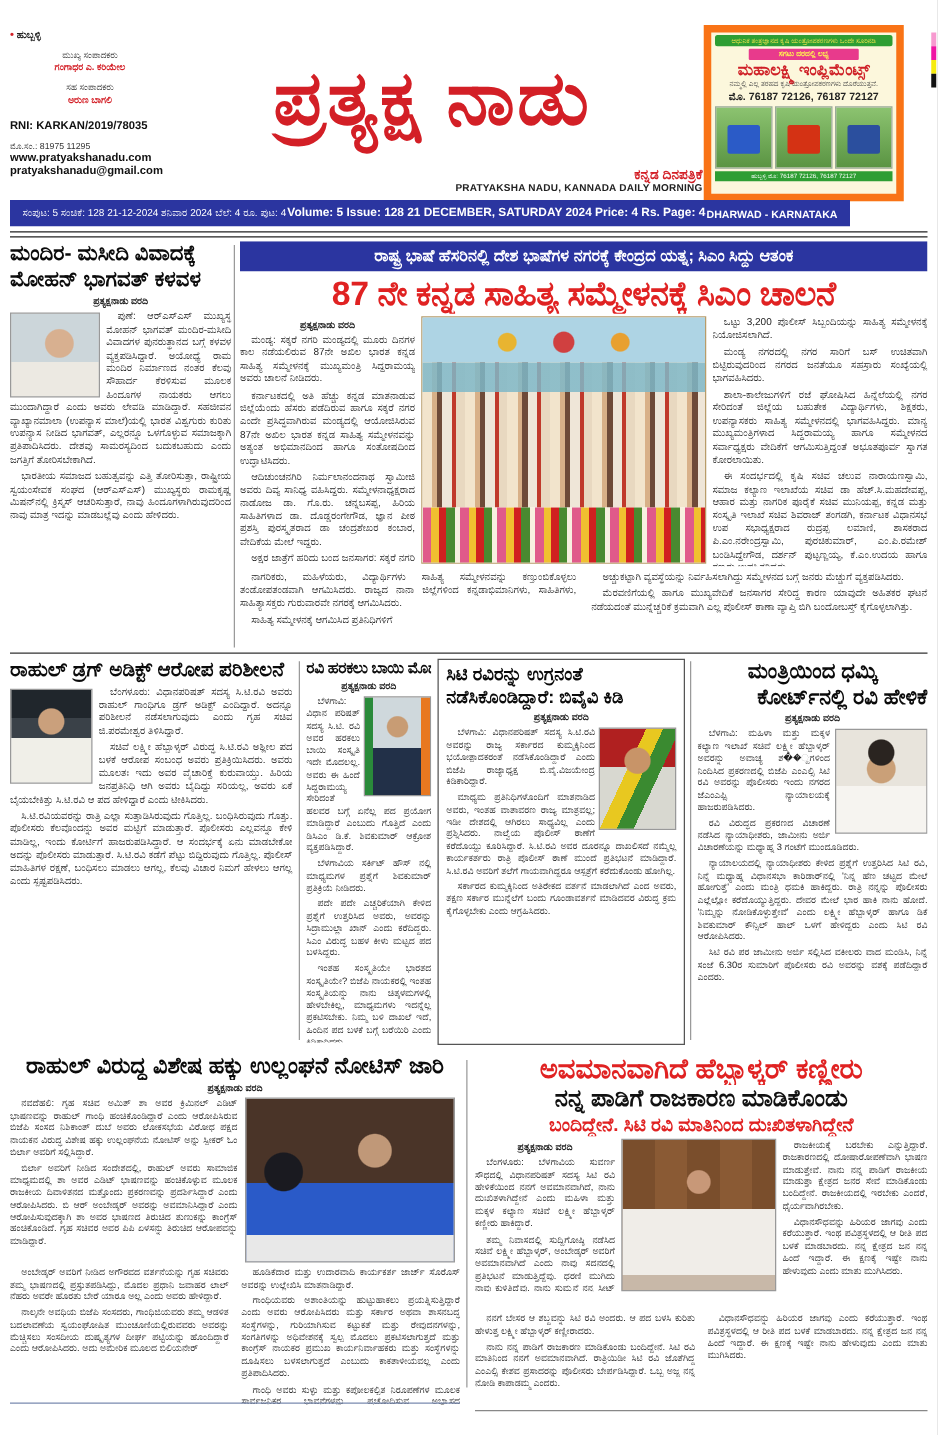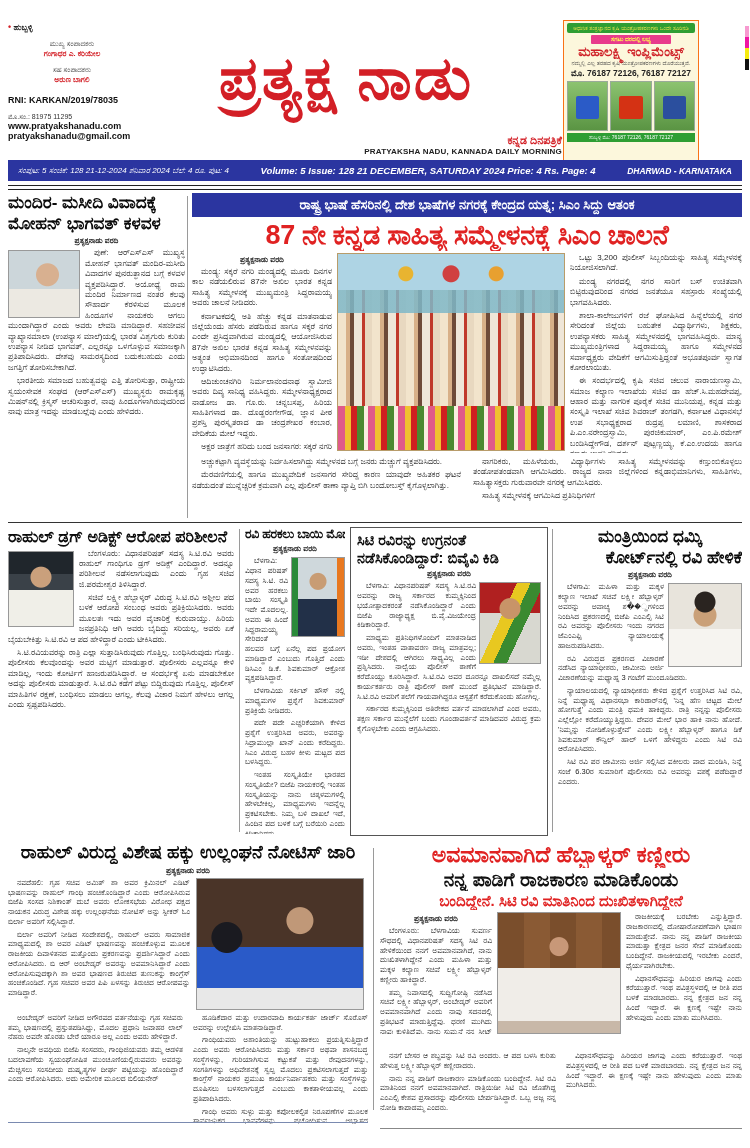--- a/index.html
+++ b/index.html
@@ -14,40 +14,40 @@
   .staff-name{font-size:7.5px;color:#d31f26;font-weight:bold;margin-top:1px;}
   .rni{font-size:9px;font-weight:bold;margin-top:10px;text-align:left;color:#111;}
   .ph-line{font-size:7px;margin-top:8px;text-align:left;color:#333;}
   .web{font-size:9px;font-weight:bold;text-align:left;color:#111;}
   .masthead{left:130px;top:26px;width:432px;height:106px;display:flex;align-items:center;justify-content:center;}
   .masthead h1{margin:0;font-size:60px;font-weight:800;color:#d31f26;letter-spacing:2px;white-space:nowrap;}
   .tagline{left:240px;top:134px;width:322px;text-align:right;}
   .tag-kn{font-size:11px;font-weight:bold;color:#d31f26;}
   .tag-en{font-size:8px;font-weight:bold;color:#222;letter-spacing:.2px;}
   
-  .ad-box{left:563px;top:20px;width:136px;height:141px;background:#fcf7dc;border:1px solid #f97316;
+  .ad-box{left:563px;top:20px;width:160px;height:141px;background:#fcf7dc;border:6px solid #f97316;
           box-sizing:border-box;padding:2px 3px;}
   .ad-banner{background:#2e9e33;color:#ffe94d;font-size:5.5px;text-align:center;padding:1.5px 2px;border-radius:2px;}
   .ad-ribbon{width:62%;margin:1.5px auto;background:#e83a8c;color:#fff44f;font-size:6px;font-weight:bold;
              text-align:center;padding:1px 0;border-radius:1px;}
   .ad-title{color:#cf2027;font-weight:800;font-size:13px;text-align:center;line-height:1.1;}
   .ad-line{font-size:5.8px;text-align:center;color:#444;margin-top:1px;}
   .ad-phone{font-size:8.5px;font-weight:bold;text-align:center;color:#222;margin:1px 0 2px;}
   .ad-imgs{display:flex;gap:2px;height:50px;}
   .ad-tile{flex:1;background:linear-gradient(180deg,#8cc370 0%,#5a9443 100%);position:relative;border:1px solid #9a9;}
   .ad-tile .impl{position:absolute;left:20%;top:28%;width:60%;height:48%;border-radius:2px;}
   .impl-blue{background:#2b5bc7;}
   .impl-red{background:#d43214;}
   .impl-navy{background:#2b4f9e;}
   .ad-bottom{background:#2e9e33;color:#ffffff;font-size:5px;text-align:center;margin-top:2px;padding:1px 0;}
   .regbar{left:745px;top:26px;width:4px;}
   .regbar div{width:4px;height:11px;}
   
-  .infobar{left:8px;top:160px;width:734px;height:21px;background:#2b35a0;color:#fff;display:flex;
-           align-items:center;justify-content:space-between;padding:0 10px;box-sizing:border-box;font-style:italic;}
+  .infobar{left:8px;top:160px;width:672px;height:21px;background:#2b35a0;color:#fff;display:flex;
+           align-items:center;justify-content:space-between;padding:0 10px;box-sizing:border-box;}
   .ib-kn{font-size:8px;}
   .ib-en{font-size:9.5px;font-weight:bold;}
   .ib-region{font-size:8.5px;font-weight:bold;}
   .rule-double{left:8px;top:185px;width:734px;height:3px;border-top:1px solid #222;border-bottom:1px solid #222;}
   
   .headline{font-weight:bold;color:#0b0b0b;line-height:1.22;margin:0 0 2px;}
   .byline{font-size:7.5px;font-weight:bold;text-align:center;margin:2px 0;color:#222;}
   .bodytext p{margin:0 0 3px;font-size:8px;line-height:1.3;text-align:justify;text-indent:9px;color:#1d1d1d;}
   .sm p{font-size:7.5px;}
   .vdiv{width:0;border-left:1px solid #9a9a9a;}
@@ -222,26 +222,26 @@
       </div>
       <div class="rcol bodytext">
         <p>ಒಟ್ಟು 3,200 ಪೊಲೀಸ್ ಸಿಬ್ಬಂದಿಯನ್ನು ಸಾಹಿತ್ಯ ಸಮ್ಮೇಳನಕ್ಕೆ ನಿಯೋಜಿಸಲಾಗಿದೆ.</p>
         <p>ಮಂಡ್ಯ ನಗರದಲ್ಲಿ ನಗರ ಸಾರಿಗೆ ಬಸ್ ಉಚಿತವಾಗಿ ಬಿಟ್ಟಿರುವುದರಿಂದ ನಗರದ ಜನತೆಯೂ ಸಹಸ್ರಾರು ಸಂಖ್ಯೆಯಲ್ಲಿ ಭಾಗವಹಿಸಿದರು.</p>
         <p>ಶಾಲಾ-ಕಾಲೇಜುಗಳಿಗೆ ರಜೆ ಘೋಷಿಸಿದ ಹಿನ್ನೆಲೆಯಲ್ಲಿ ನಗರ ಸೇರಿದಂತೆ ಜಿಲ್ಲೆಯ ಬಹುತೇಕ ವಿದ್ಯಾರ್ಥಿಗಳು, ಶಿಕ್ಷಕರು, ಉಪನ್ಯಾಸಕರು ಸಾಹಿತ್ಯ ಸಮ್ಮೇಳನದಲ್ಲಿ ಭಾಗವಹಿಸಿದ್ದರು. ಮಾನ್ಯ ಮುಖ್ಯಮಂತ್ರಿಗಳಾದ ಸಿದ್ದರಾಮಯ್ಯ ಹಾಗೂ ಸಮ್ಮೇಳನದ ಸರ್ವಾಧ್ಯಕ್ಷರು ವೇದಿಕೆಗೆ ಆಗಮಿಸುತ್ತಿದ್ದಂತೆ ಅಭೂತಪೂರ್ವ ಸ್ವಾಗತ ಕೋರಲಾಯಿತು.</p>
         <p>ಈ ಸಂದರ್ಭದಲ್ಲಿ ಕೃಷಿ ಸಚಿವ ಚಲುವ ನಾರಾಯಣಸ್ವಾಮಿ, ಸಮಾಜ ಕಲ್ಯಾಣ ಇಲಾಖೆಯ ಸಚಿವ ಡಾ ಹೆಚ್.ಸಿ.ಮಹದೇವಪ್ಪ, ಆಹಾರ ಮತ್ತು ನಾಗರಿಕ ಪೂರೈಕೆ ಸಚಿವ ಮುನಿಯಪ್ಪ, ಕನ್ನಡ ಮತ್ತು ಸಂಸ್ಕೃತಿ ಇಲಾಖೆ ಸಚಿವ ಶಿವರಾಜ್ ತಂಗಡಗಿ, ಕರ್ನಾಟಕ ವಿಧಾನಸಭೆ ಉಪ ಸಭಾಧ್ಯಕ್ಷರಾದ ರುದ್ರಪ್ಪ ಲಮಾಣಿ, ಶಾಸಕರಾದ ಪಿ.ಎಂ.ನರೇಂದ್ರಸ್ವಾಮಿ, ಪುರಚಿಕುಮಾರ್, ಎಂ.ಪಿ.ರಮೇಶ್ ಬಂಡಿಸಿದ್ದೇಗೌಡ, ದರ್ಶನ್ ಪುಟ್ಟಣ್ಣಯ್ಯ, ಕೆ.ಎಂ.ಉದಯ ಹಾಗೂ ಗಣ್ಯರು ಉಪಸ್ಥಿತರಿದ್ದರು.</p>
       </div>
     </div>
     <div class="lead-bottom">
       <div class="bodytext">
+        <p>ನಾಗರಿಕರು, ಮಹಿಳೆಯರು, ವಿದ್ಯಾರ್ಥಿಗಳು ಸಾಹಿತ್ಯ ಸಮ್ಮೇಳನವನ್ನು ಕಣ್ತುಂಬಿಕೊಳ್ಳಲು ತಂಡೋಪತಂಡವಾಗಿ ಆಗಮಿಸಿದರು. ರಾಜ್ಯದ ನಾನಾ ಜಿಲ್ಲೆಗಳಿಂದ ಕನ್ನಡಾಭಿಮಾನಿಗಳು, ಸಾಹಿತಿಗಳು, ಸಾಹಿತ್ಯಾಸಕ್ತರು ಗುರುವಾರವೇ ನಗರಕ್ಕೆ ಆಗಮಿಸಿದರು.</p>
+        <p>ಸಾಹಿತ್ಯ ಸಮ್ಮೇಳನಕ್ಕೆ ಆಗಮಿಸಿದ ಪ್ರತಿನಿಧಿಗಳಿಗೆ</p>
+      </div>
+      <div class="bodytext">
         <p>ಅಚ್ಚುಕಟ್ಟಾಗಿ ವ್ಯವಸ್ಥೆಯನ್ನು ನಿರ್ವಹಿಸಲಾಗಿದ್ದು ಸಮ್ಮೇಳನದ ಬಗ್ಗೆ ಜನರು ಮೆಚ್ಚುಗೆ ವ್ಯಕ್ತಪಡಿಸಿದರು.</p>
         <p>ಮೆರವಣಿಗೆಯಲ್ಲಿ ಹಾಗೂ ಮುಖ್ಯವೇದಿಕೆ ಜನಸಾಗರ ಸೇರಿದ್ದ ಕಾರಣ ಯಾವುದೇ ಅಹಿತಕರ ಘಟನೆ ನಡೆಯದಂತೆ ಮುನ್ನೆಚ್ಚರಿಕೆ ಕ್ರಮವಾಗಿ ಎಲ್ಲ ಪೊಲೀಸ್ ಠಾಣಾ ವ್ಯಾಪ್ತಿ ಬಿಗಿ ಬಂದೋಬಸ್ತ್ ಕೈಗೊಳ್ಳಲಾಗಿತ್ತು.</p>
-      </div>
-      <div class="bodytext">
-        <p>ನಾಗರಿಕರು, ಮಹಿಳೆಯರು, ವಿದ್ಯಾರ್ಥಿಗಳು ಸಾಹಿತ್ಯ ಸಮ್ಮೇಳನವನ್ನು ಕಣ್ತುಂಬಿಕೊಳ್ಳಲು ತಂಡೋಪತಂಡವಾಗಿ ಆಗಮಿಸಿದರು. ರಾಜ್ಯದ ನಾನಾ ಜಿಲ್ಲೆಗಳಿಂದ ಕನ್ನಡಾಭಿಮಾನಿಗಳು, ಸಾಹಿತಿಗಳು, ಸಾಹಿತ್ಯಾಸಕ್ತರು ಗುರುವಾರವೇ ನಗರಕ್ಕೆ ಆಗಮಿಸಿದರು.</p>
-        <p>ಸಾಹಿತ್ಯ ಸಮ್ಮೇಳನಕ್ಕೆ ಆಗಮಿಸಿದ ಪ್ರತಿನಿಧಿಗಳಿಗೆ</p>
       </div>
     </div>
   </div>
   <div class="abs rule-row1"></div>
 
   <div class="abs art-parames bodytext">
     <h2 class="headline">ರಾಹುಲ್ ಡ್ರಗ್ ಅಡಿಕ್ಟ್ ಆರೋಪ ಪರಿಶೀಲನೆ</h2>
     <div class="ph-parames"></div>
     <p>ಬೆಂಗಳೂರು: ವಿಧಾನಪರಿಷತ್ ಸದಸ್ಯ ಸಿ.ಟಿ.ರವಿ ಅವರು ರಾಹುಲ್ ಗಾಂಧಿಗೂ ಡ್ರಗ್ ಅಡಿಕ್ಟ್ ಎಂದಿದ್ದಾರೆ. ಅದನ್ನೂ ಪರಿಶೀಲನೆ ನಡೆಸಲಾಗುವುದು ಎಂದು ಗೃಹ ಸಚಿವ ಜಿ.ಪರಮೇಶ್ವರ ತಿಳಿಸಿದ್ದಾರೆ.</p>
     <p>ಸಚಿವೆ ಲಕ್ಷ್ಮೀ ಹೆಬ್ಬಾಳ್ಕರ್ ವಿರುದ್ಧ ಸಿ.ಟಿ.ರವಿ ಅಶ್ಲೀಲ ಪದ ಬಳಕೆ ಆರೋಪ ಸಂಬಂಧ ಅವರು ಪ್ರತಿಕ್ರಿಯಿಸಿದರು. ಅವರು ಮೂಲತಃ ಇದು ಅವರ ವೈಚಾರಿಕ್ತೆ ಕುರುವಾಯ್ತು. ಹಿರಿಯ ಜನಪ್ರತಿನಿಧಿ ಆಗಿ ಅವರು ಬೈದಿದ್ದು ಸರಿಯಲ್ಲ, ಅವರು ಏಕೆ ಬೈಯಬೇಕಿತ್ತು ಸಿ.ಟಿ.ರವಿ ಆ ಪದ ಹೇಳಿದ್ದಾರೆ ಎಂದು ಟೀಕಿಸಿದರು.</p>

